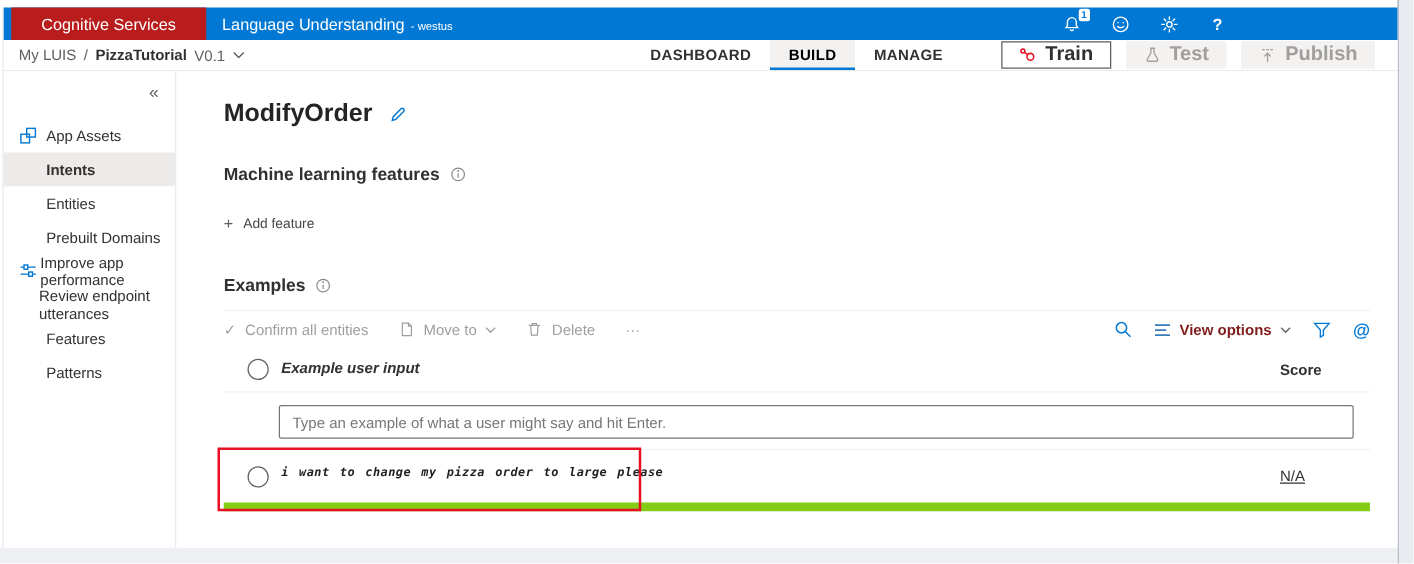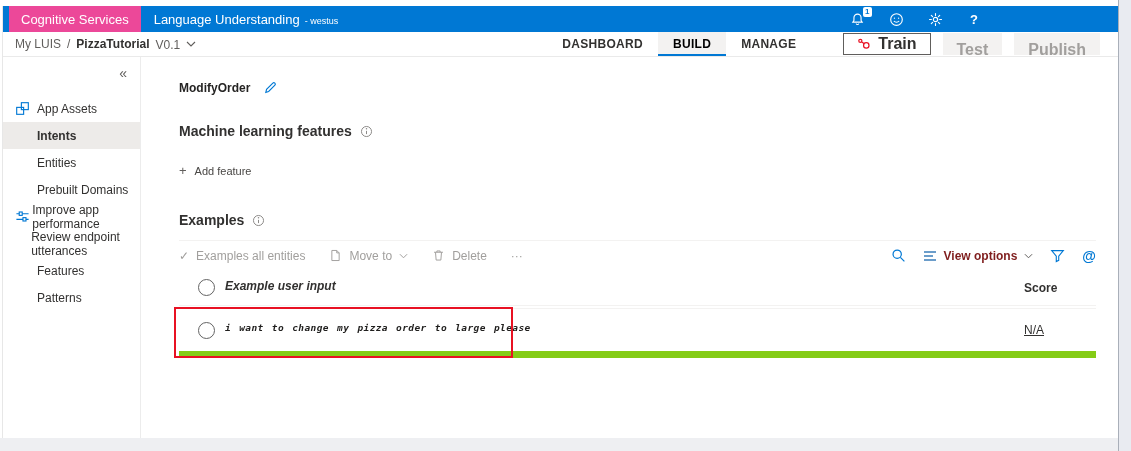--- a/index.html
+++ b/index.html
@@ -5,53 +5,53 @@
   * { margin:0; padding:0; box-sizing:border-box; }
   html,body { width:1131px; height:451px; font-family:"Liberation Sans", sans-serif; background:#fff; }
   .screen { position:relative; width:1131px; height:451px; background:#fff; overflow:hidden; }
 
   .right-gutter { position:absolute; right:0; top:0; width:13px; height:451px; background:#E9EBF1; border-left:1px solid #A9AFB9; }
   .bottom-strip { position:absolute; left:0; bottom:0; height:13px; width:1118px; background:#EEEFF2; }
   .window { position:absolute; left:2px; top:6px; width:1116px; height:432px; background:#fff; border-left:1px solid #E7E7E7; }
 
   
   .topbar { position:absolute; left:0; top:0; right:0; height:26px; background:#0078D4; display:flex; align-items:center; color:#fff; }
-  .brand-seg { background:#ec4899; height:26px; display:flex; align-items:center; padding:0 12px; margin-left:6px; font-size:13px; }
+  .brand-seg { background:#b91c1c; height:26px; display:flex; align-items:center; padding:0 24px; margin-left:6px; font-size:13px; }
   .product { margin-left:13px; font-size:13px; display:flex; align-items:baseline; }
   .region { font-size:9px; margin-left:5px; }
   .topbar-icons { position:absolute; left:846px; top:0; height:26px; display:flex; align-items:center; gap:23px; }
   .tb-icon { position:relative; width:16px; height:16px; display:flex; align-items:center; justify-content:center; cursor:pointer; }
   .badge { position:absolute; top:-4px; right:-7px; background:#fff; color:#0078D4; font-size:8px; font-weight:700; line-height:10px; padding:0 2.5px; border-radius:2px; }
   .help-glyph { font-size:13px; font-weight:600; color:#fff; }
 
   
   .navbar { position:absolute; left:0; top:26px; right:0; height:25px; border-bottom:1px solid #EAEAEA; display:flex; align-items:center; background:#fff; }
   .breadcrumb { display:flex; align-items:center; margin-left:12px; font-size:12px; color:#605E5C; gap:6px; }
   .crumb-app { font-weight:700; color:#323130; }
   .crumb-ver { font-size:12px; color:#605E5C; margin-top:2px; }
   .nav-right { margin-left:auto; display:flex; align-items:center; height:100%; }
   .tab { height:100%; display:flex; align-items:center; padding:0 15px; font-size:12px; font-weight:600; color:#323130; letter-spacing:.3px; cursor:pointer; }
   .tab.active { background:#F3F2F1; box-shadow:inset 0 -2px 0 #0078D4; color:#000; }
   .nav-buttons { display:flex; align-items:center; gap:12px; margin-left:32px; margin-right:18px; }
   .btn { height:22px; display:flex; align-items:center; gap:7px; padding:0 13px; font-size:16px; font-weight:600; cursor:pointer; }
   .btn-train { background:#fff; border:1px solid #605E5C; color:#323130; }
-  .btn-disabled { background:#F3F2F1; border:1px solid #F3F2F1; color:#A19F9D; cursor:default;flex-direction:column; }
+  .btn-disabled { background:#F3F2F1; border:1px solid #F3F2F1; color:#A19F9D; cursor:default; }
 
   
   .sidebar { position:absolute; left:0; top:51px; width:138px; bottom:0; border-right:1px solid #ECECEC; background:#fff; }
   .collapse { text-align:right; padding:8px 13px 0 0; color:#605E5C; font-size:14px; cursor:pointer; }
   .side-list { margin-top:14px; }
   .side-item { height:27px; display:flex; align-items:center; font-size:12px; color:#323130; cursor:pointer; }
   .side-item .icon-slot { width:22px; margin-left:12px; display:flex; align-items:center; }
   .side-item.selected { background:#EDEBE9; font-weight:700; }
 
   
   .content { position:absolute; left:139px; top:51px; right:0; bottom:0; background:#fff; padding:0 22px 0 37px; }
   .page-title-row { margin-top:23px; display:flex; align-items:center; gap:13px; }
-  .page-title { font-size:12px; font-weight:600; color:#252423; }
+  .page-title { font-size:20px; font-weight:600; color:#252423; }
   .sec-heading-row { display:flex; align-items:center; gap:8px; }
   .sec-heading { font-size:14px; font-weight:700; color:#323130; }
   .ml-heading { margin-top:28px; }
   .add-feature { margin-top:24px; display:flex; align-items:center; gap:8px; font-size:11px; color:#484644; cursor:pointer; width:fit-content; }
   .plus-glyph { font-size:13px; color:#605E5C; font-weight:400; }
   .examples-heading { margin-top:34px; }
 
   .toolbar { margin-top:12px; border-top:1px solid #F3F2F1; height:30px; display:flex; align-items:center; font-size:12px; color:#A19F9D; }
   .tool-item { display:flex; align-items:center; gap:7px; margin-right:24px; cursor:default; }
   .toolbar-right { margin-left:auto; display:flex; align-items:center; gap:17px; }
@@ -241,21 +241,21 @@
         <svg width="13" height="13" viewBox="0 0 16 16" fill="none" stroke="#8A8886" stroke-width="1.2">
           <circle cx="8" cy="8" r="6.2"></circle>
             <path d="M8 7.2v4"></path>
             <circle cx="8" cy="4.7" r=".9" fill="#8A8886" stroke="none"></circle>
         </svg>
       </div>
 
       <div class="toolbar">
         <div class="tool-item">
           <span>✓</span>
-          <span>Examples all entities</span>
+          <span>Confirm all entities</span>
         </div>
         <div class="tool-item">
           <svg width="13" height="13" viewBox="0 0 16 16" fill="none" stroke="#A19F9D" stroke-width="1.2">
             <path d="M3.5 1.8h6l3 3v9.4h-9z"></path>
               <path d="M9.5 1.8v3h3"></path>
           </svg>
           <span>Move to</span>
           <svg width="9" height="6" viewBox="0 0 10 6" fill="none">
               <path d="M1 1l4 4 4-4" stroke="#A19F9D" stroke-width="1.1"></path>
             </svg>
@@ -291,20 +291,23 @@
       </div>
 
       <div class="header-row">
         <div class="row-main">
           <span class="radio"></span>
           <span class="col-label">Example user input</span>
         </div>
         <div class="score-col">Score</div>
       </div>
 
+      <div class="input-row">
+        <input class="utterance-input" type="text" placeholder="Type an example of what a user might say and hit Enter." style="">
+      </div>
 
       <div class="utterance-row">
         <div class="red-box"></div>
         <div class="row-main">
           <span class="radio"></span>
           <span class="utterance-text">i want to change my pizza order to large please</span>
         </div>
         <span class="score-link">N/A</span>
       </div>
     </main>

